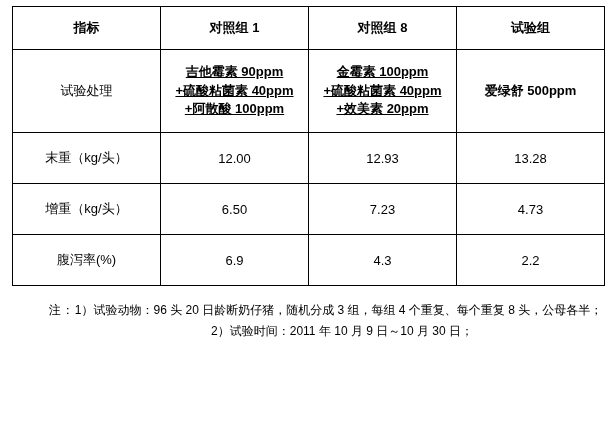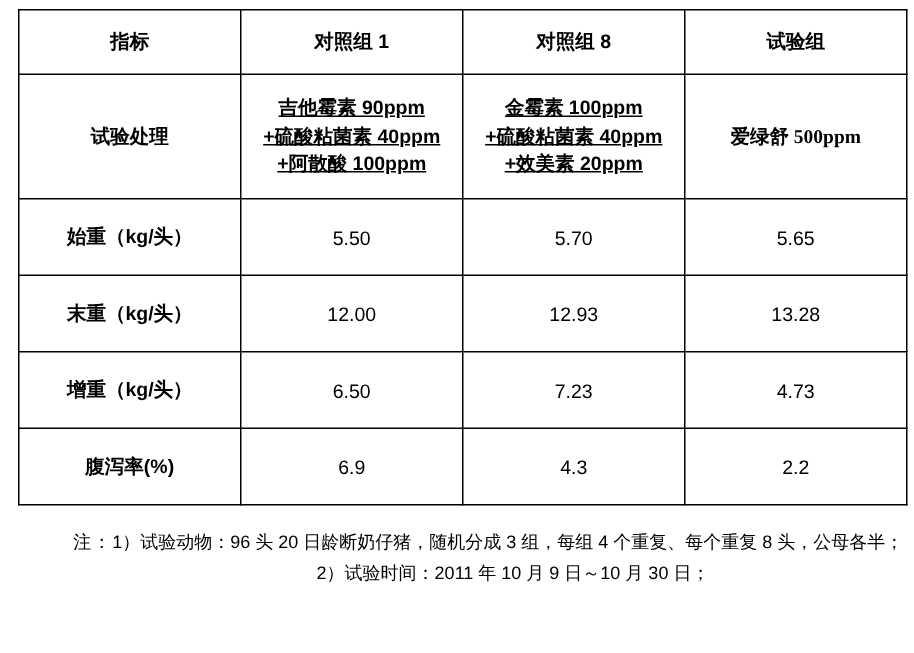--- a/index.html
+++ b/index.html
@@ -36,41 +36,40 @@
   }
   .col-label { width: 148px; }
   .col-grp   { width: 148px; }
 
   td.head-cell {
     font-weight: bold;
     font-size: 15px;
     height: 34px;
   }
   td.row-label {
-    font-weight: bold;
+    font-weight: normal;
     font-size: 13px;
     height: 42px;
   }
   td.treat-cell {
     font-weight: bold;
     font-size: 12px;
     line-height: 1.45;
     height: 74px;
     text-align: center;
   }
   td.treat-cell .line {
     display: block;
     white-space: nowrap;
     text-decoration: underline;
   }
   td.treat-single {
     font-weight: bold;
     font-size: 12px;
     height: 74px;
-    font-family: Liberation Serif, serif;
   }
   td.value-cell {
     font-size: 13px;
     height: 42px;
   }
   .notes {
     margin-top: 14px;
     padding-left: 34px;
     font-size: 12px;
     line-height: 1.75;
@@ -111,26 +110,20 @@
           <span class="line">+阿散酸 100ppm</span>
         </td>
         <td class="treat-cell">
           <span class="line">金霉素  100ppm</span>
           <span class="line">+硫酸粘菌素 40ppm</span>
           <span class="line">+效美素 20ppm</span>
         </td>
         <td class="treat-single">爱绿舒 500ppm</td>
       </tr>
 
-      <tr>
-        <td class="row-label">始重（kg/头）</td>
-        <td class="value-cell">5.50</td>
-        <td class="value-cell">5.70</td>
-        <td class="value-cell">5.65</td>
-      </tr>
 
       <tr>
         <td class="row-label">末重（kg/头）</td>
         <td class="value-cell">12.00</td>
         <td class="value-cell">12.93</td>
         <td class="value-cell">13.28</td>
       </tr>
 
       <tr>
         <td class="row-label">增重（kg/头）</td>

